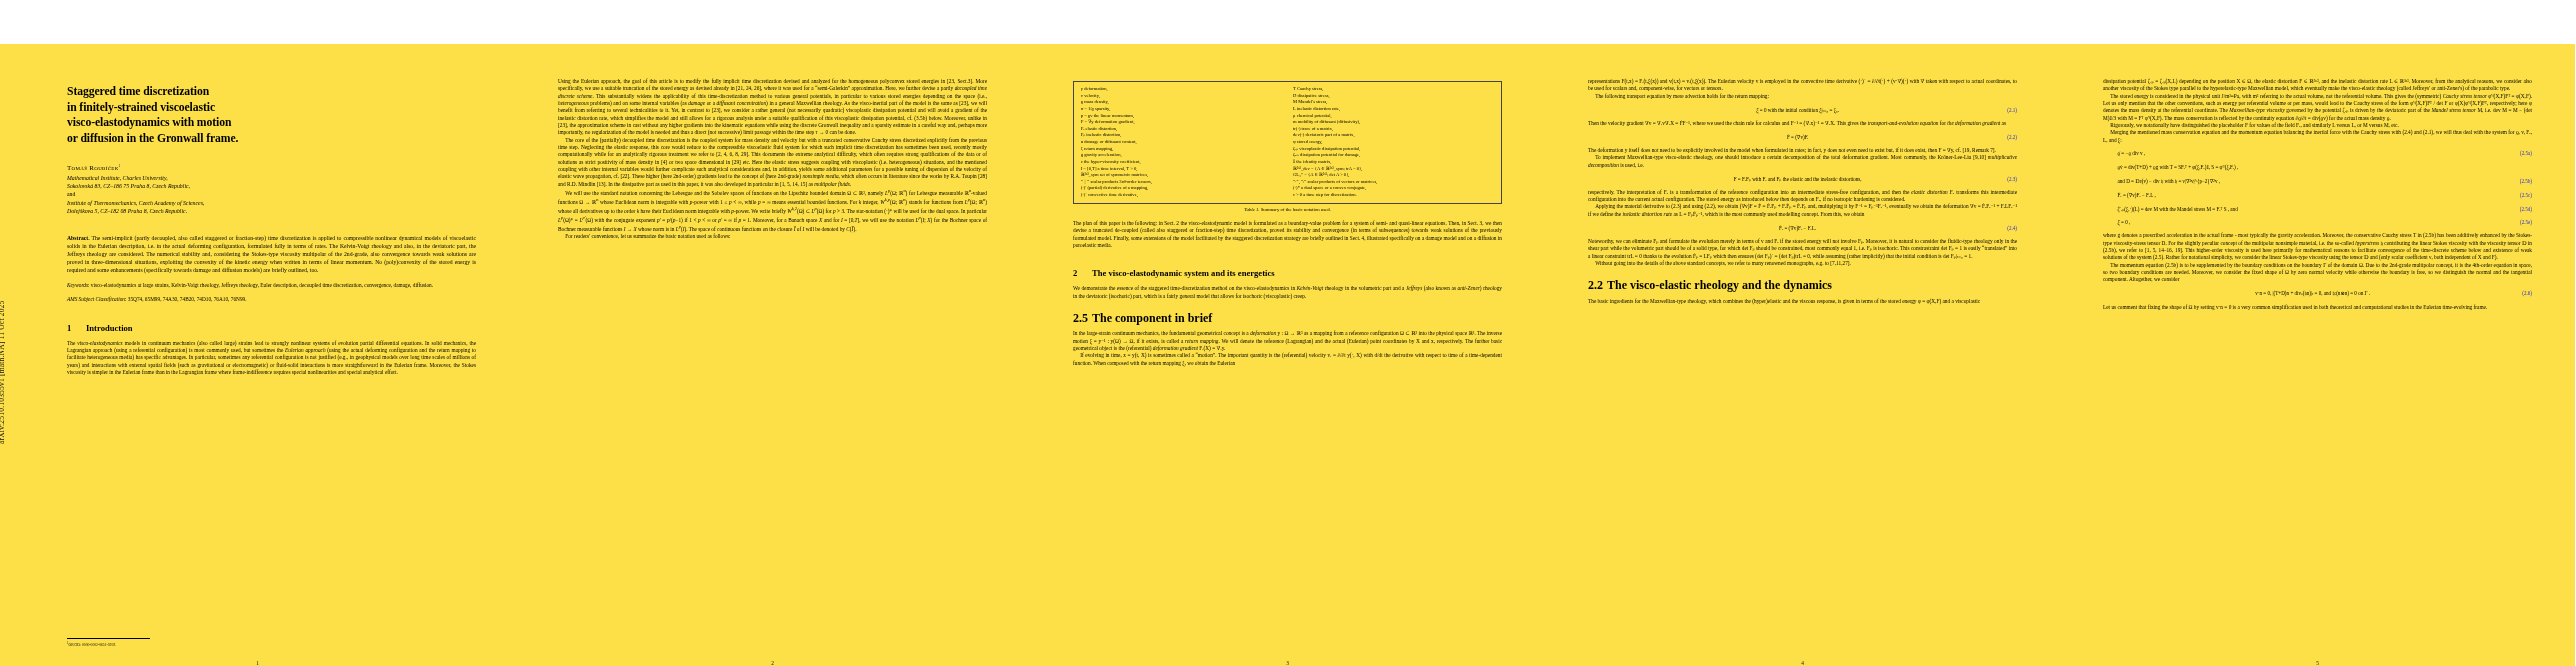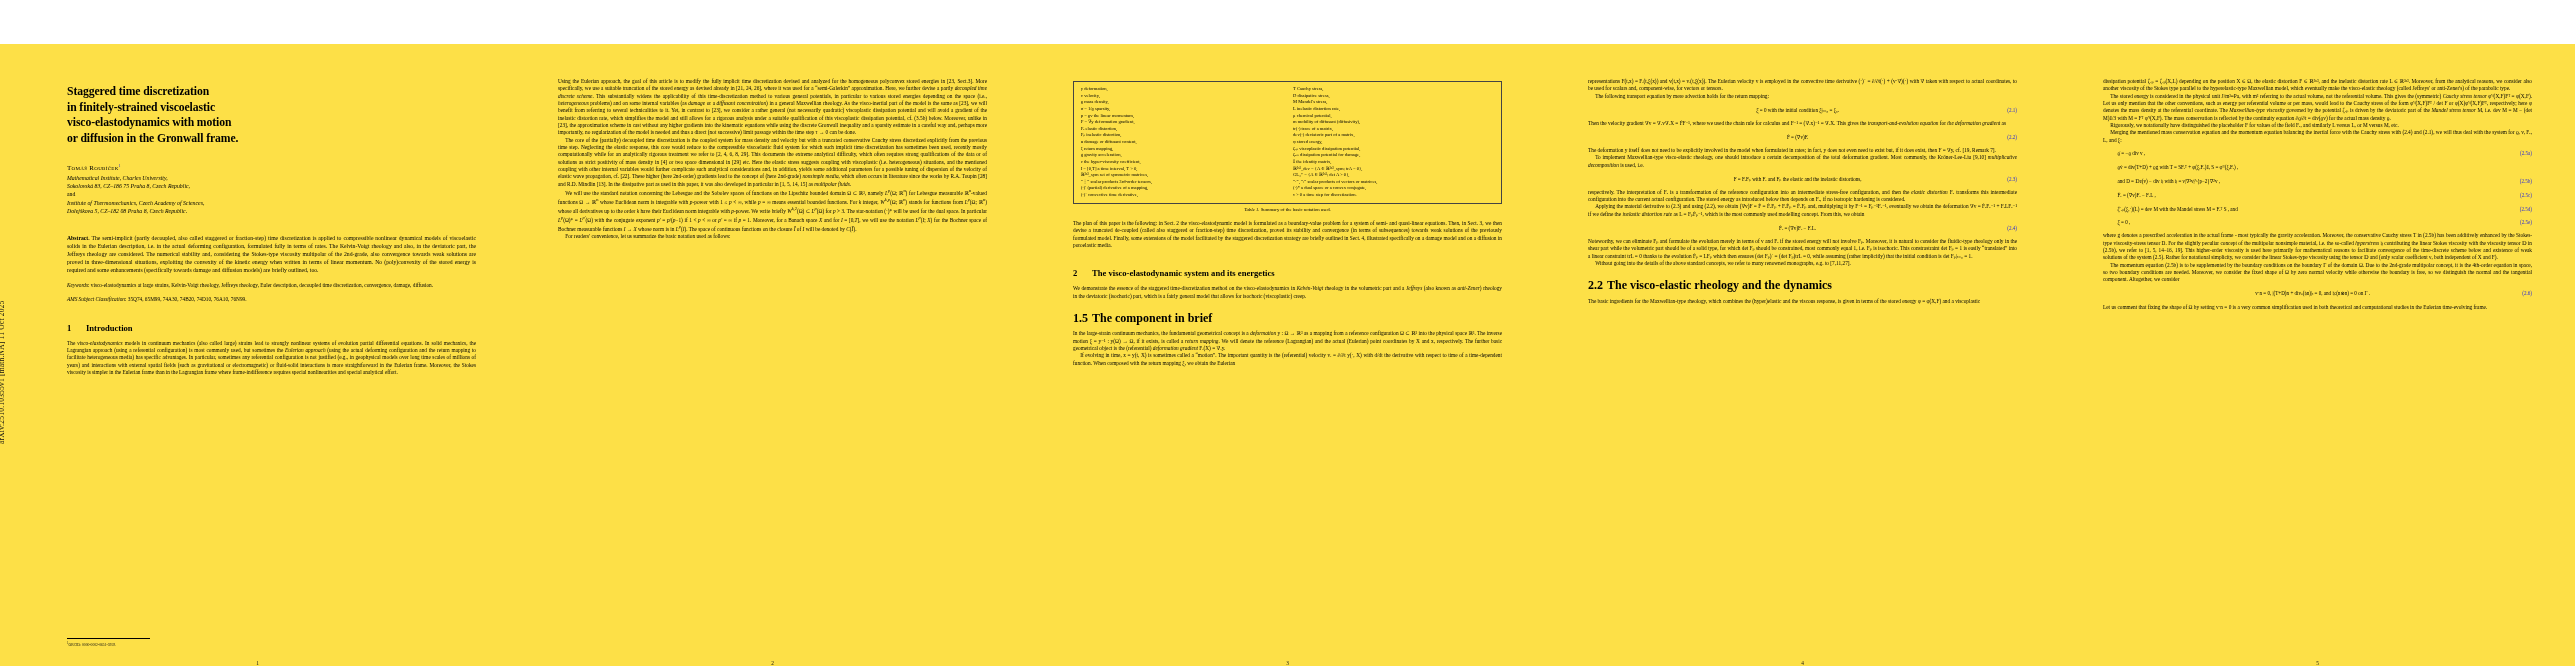--- a/index.html
+++ b/index.html
@@ -280,21 +280,21 @@
 
       <p class="body noind">The plan of this paper is the following: in Sect. 2 the visco-elastodynamic model is formulated as a boundary-value problem for a system of semi- and quasi-linear equations. Then, in Sect. 3, we then devise a truncated de-coupled (called also staggered or fraction-step) time discretization, proved its stability and convergence (in terms of subsequences) towards weak solutions of the previously formulated model. Finally, some extensions of the model facilitated by the staggered discretization strategy are briefly outlined in Sect. 4, illustrated specifically on a damage model and on a diffusion in poroelastic media.</p>
 
       <h2 class="sec">
         <span class="num">2</span><span>The visco-elastodynamic system and its energetics</span>
       </h2>
 
       <p class="body noind">We demonstrate the essence of the staggered time-discretization method on the visco-elastodynamics in <i>Kelvin-Voigt</i> rheology in the volumetric part and a <i>Jeffreys</i> (also known as <i>anti-Zener</i>) rheology in the deviatoric (isochoric) part, which is a fairly general model that allows for isochoric (viscoplastic) creep.</p>
 
       <h3 class="sub">
-        <span class="num">1.5</span><span>The component in brief</span>
+        <span class="num">2.5</span><span>The component in brief</span>
       </h3>
 
       <p class="body noind">In the large-strain continuum mechanics, the fundamental geometrical concept is a <i>deformation</i> y : Ω → ℝ³ as a mapping from a reference configuration Ω ⊂ ℝ³ into the physical space ℝ³. The inverse motion ξ = y⁻¹ : y(Ω) → Ω, if it exists, is called a <i>return mapping</i>. We will denote the reference (Lagrangian) and the actual (Eulerian) point coordinates by X and x, respectively. The further basic geometrical object is the (referential) <i>deformation gradient</i> Fᵣ(X) = ∇ₓy.</p>
       <p class="body">If evolving in time, x = y(t, X) is sometimes called a “motion”. The important quantity is the (referential) velocity vᵣ = ∂/∂t y(·, X) with d/dt the derivative with respect to time of a time-dependent function. When composed with the return mapping ξ, we obtain the Eulerian</p>
     </div>
     <div class="folio">3</div>
   </div>
 
   <div class="page">
     <div class="page-inner" style="left:43px;right:43px;top:34px;">

